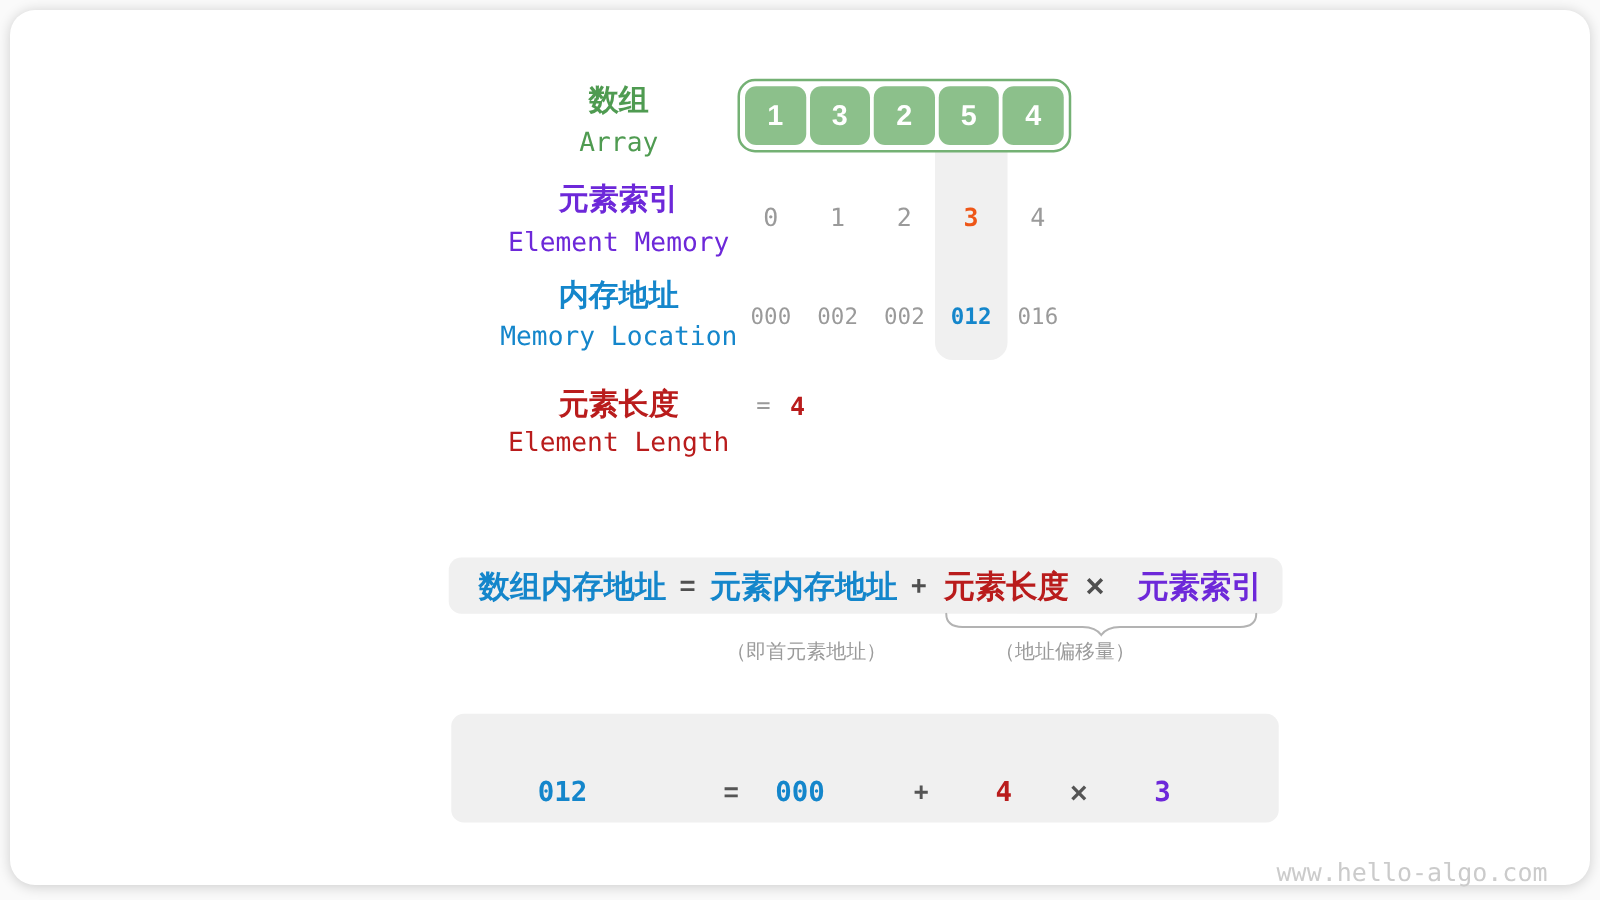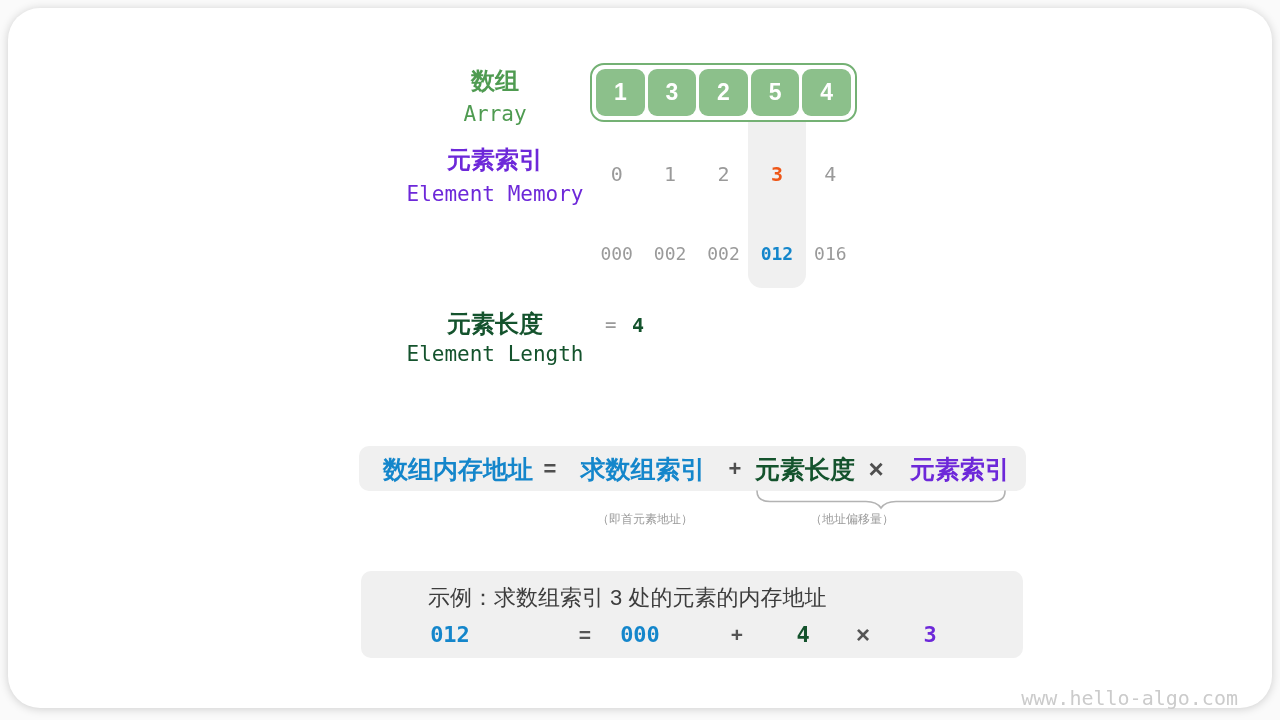--- a/index.html
+++ b/index.html
@@ -1,29 +1,29 @@
 <!DOCTYPE html>
 <html><head>
 <meta charset="utf-8">
 <style>
   html,body{margin:0;padding:0;width:1280px;height:720px;background:#fafafa;overflow:hidden;
             font-family:"Liberation Sans",sans-serif;}
   .card{position:absolute;left:8px;top:8px;width:1264px;height:700px;background:#ffffff;
-        border-radius:32px;box-shadow:0 1px 10px rgba(0,0,0,0.18);}
+        border-radius:20px;box-shadow:0 1px 10px rgba(0,0,0,0.18);}
   
   .band{position:absolute;left:740px;top:112px;width:58px;height:168px;background:#f0f0f0;
         border-radius:0 0 14px 14px;}
   
   .lbl{position:absolute;left:357px;width:260px;text-align:center;}
   .zh{font-weight:bold;font-size:24px;line-height:25px;}
   .en{font-family:"DejaVu Sans Mono",monospace;font-size:21px;line-height:21px;}
   .c-green{color:#4F9B51;}
   .c-orange{color:#6d28d9;}
   .c-blue{color:#1486CB;}
-  .c-teal{color:#14532d;}
+  .c-teal{color:#b91c1c;}
   .c-gray{color:#9A9A9A;}
   
   .arr{position:absolute;left:582px;top:55px;width:267px;height:59px;box-sizing:border-box;
        border:2px solid #74B174;border-radius:14px;display:flex;gap:3px;padding:4px;}
   .arr .box{flex:1;background:#8CC08B;border-radius:9px;display:flex;align-items:center;
        justify-content:center;color:#ffffff;font-weight:bold;font-size:23px;}
   
   .cells{position:absolute;left:582px;width:267px;display:flex;}
   .cell{flex:1;text-align:center;font-family:"DejaVu Sans Mono",monospace;color:#9A9A9A;}
   .row-index{top:154px;font-size:20px;line-height:24px;}
@@ -33,21 +33,21 @@
   
   .len-eq{position:absolute;top:305px;font-family:"DejaVu Sans Mono",monospace;}
   
   .formula-box{position:absolute;left:351px;top:438px;width:667px;height:45px;background:#f0f0f0;
        border-radius:10px;}
   .ftok{position:absolute;top:50%;transform:translate(-50%,-50%);white-space:nowrap;
        font-weight:bold;font-size:25px;}
   .fop{font-weight:600;font-size:22px;color:#4F4F4F;}
   
   .brace{position:absolute;left:747px;top:482px;}
-  .annot{position:absolute;transform:translateX(-50%);color:#9B9B9B;font-size:12px;
+  .annot{position:absolute;transform:translateX(-50%);color:#9B9B9B;font-size:16px;
        white-space:nowrap;top:503px;}
   
   .example-box{position:absolute;left:353px;top:563px;width:662px;height:87px;background:#f0f0f0;
        border-radius:10px;}
   .ex-title{position:absolute;left:67px;top:12px;font-size:22px;color:#3D3D3D;white-space:nowrap;}
   .etok{position:absolute;top:51px;transform:translateX(-50%);white-space:nowrap;
        font-family:"DejaVu Sans Mono",monospace;font-weight:bold;font-size:22px;line-height:26px;}
   .eop{font-family:"Liberation Sans",sans-serif;font-weight:600;font-size:21px;color:#555555;}
   
   .watermark{position:absolute;right:34px;top:678px;font-family:"DejaVu Sans Mono",monospace;
@@ -57,20 +57,22 @@
 <body>
 
 <div class="card">
 
   <div class="band"></div>
 
   <div class="lbl zh c-green" style="top:60px">数组</div>
   <div class="lbl en c-green" style="top:96px">Array</div>
   <div class="lbl zh c-orange" style="top:139px">元素索引</div>
   <div class="lbl en c-orange" style="top:176px">Element Memory</div>
+  <div class="lbl zh c-blue" style="top:216px">内存地址</div>
+  <div class="lbl en c-blue" style="top:251px">Memory Location</div>
   <div class="lbl zh c-teal" style="top:303px">元素长度</div>
   <div class="lbl en c-teal" style="top:336px">Element Length</div>
 
   <div class="arr">
     <div class="box">1</div>
     <div class="box">3</div>
     <div class="box">2</div>
     <div class="box">5</div>
     <div class="box">4</div>
   </div>
@@ -90,37 +92,36 @@
     <div class="cell hl-blue">012</div>
     <div class="cell">016</div>
   </div>
 
   <span class="len-eq c-gray" style="left:597px;font-size:19px;">=</span>
   <span class="len-eq c-teal" style="left:624px;font-size:20px;font-weight:bold;">4</span>
 
   <div class="formula-box">
     <span class="ftok c-blue" style="left:99px;">数组内存地址</span>
     <span class="ftok fop" style="left:191px;">=</span>
-    <span class="ftok c-blue" style="left:284px;">求数组索引</span>
+    <span class="ftok c-blue" style="left:284px;">元素内存地址</span>
     <span class="ftok fop" style="left:376px;">+</span>
     <span class="ftok c-teal" style="left:446px;">元素长度</span>
     <span class="ftok fop" style="left:517px;font-size:26px;">×</span>
     <span class="ftok c-orange" style="left:601px;">元素索引</span>
   </div>
 
   <svg class="brace" width="252" height="20" viewBox="0 0 252 20">
     <path d="M2,1 C2,8.5 7,11.5 15,11.5 L111,11.5 C118,11.5 123,13.5 126,18
              C129,13.5 134,11.5 141,11.5 L237,11.5 C245,11.5 250,8.5 250,1" fill="none" stroke="#B3B3B3" stroke-width="1.6" stroke-linecap="round"></path>
   </svg>
 
   <div class="annot" style="left:637px;">（即首元素地址）</div>
   <div class="annot" style="left:844px;">（地址偏移量）</div>
 
   <div class="example-box">
-    <div class="ex-title">示例：求数组索引 3 处的元素的内存地址</div>
     <span class="etok c-blue" style="left:89px;">012</span>
     <span class="etok eop" style="left:224px;">=</span>
     <span class="etok c-blue" style="left:279px;">000</span>
     <span class="etok eop" style="left:376px;">+</span>
     <span class="etok c-teal" style="left:442px;">4</span>
     <span class="etok eop" style="left:502px;font-size:24px;">×</span>
     <span class="etok c-orange" style="left:569px;">3</span>
   </div>
 
   <div class="watermark">www.hello-algo.com</div>

